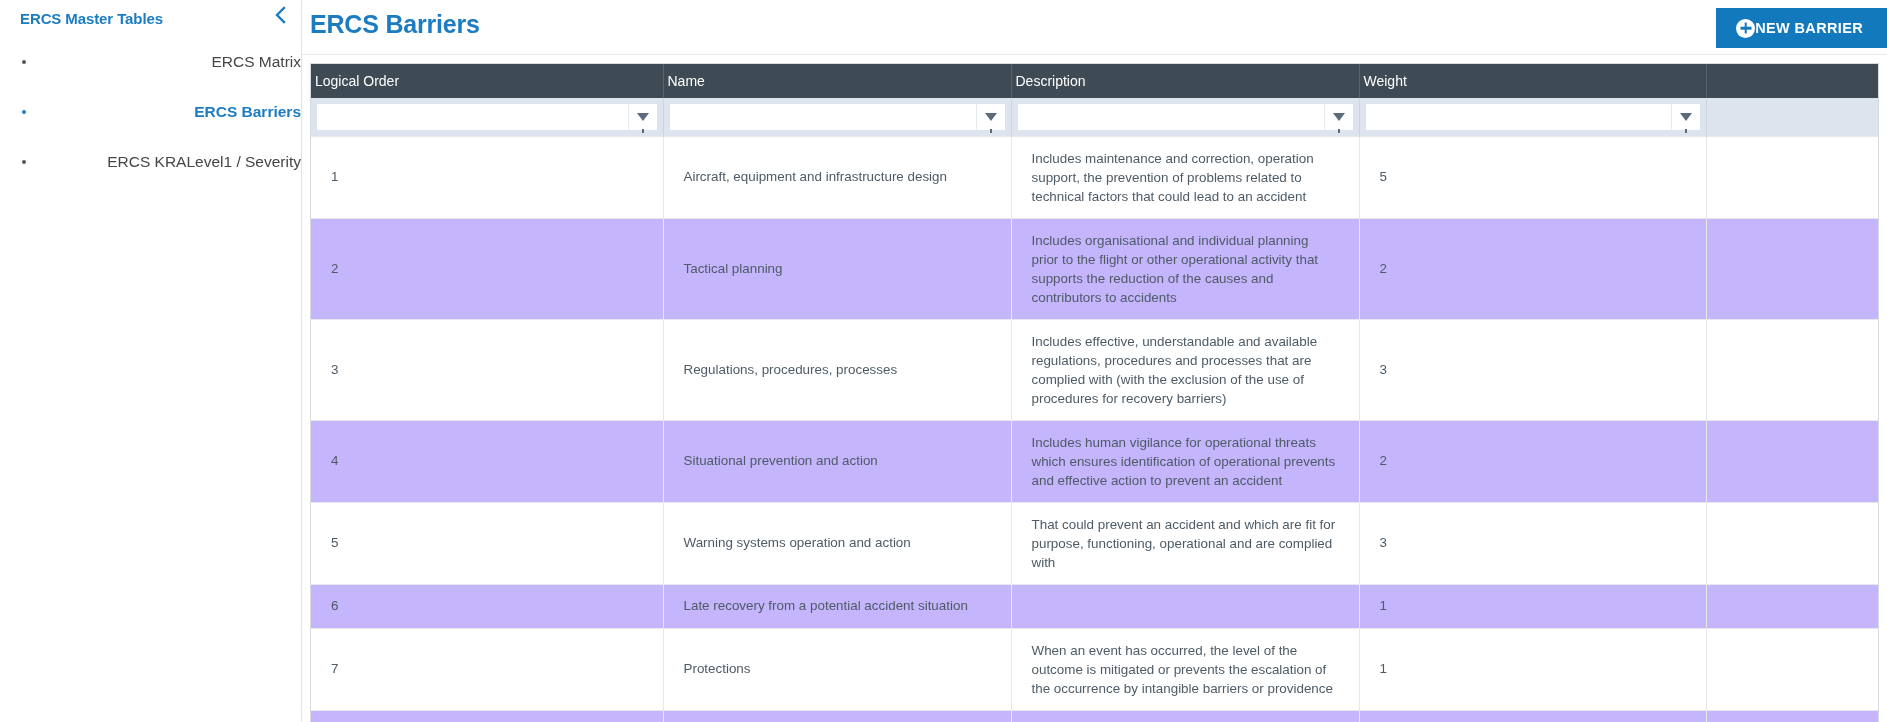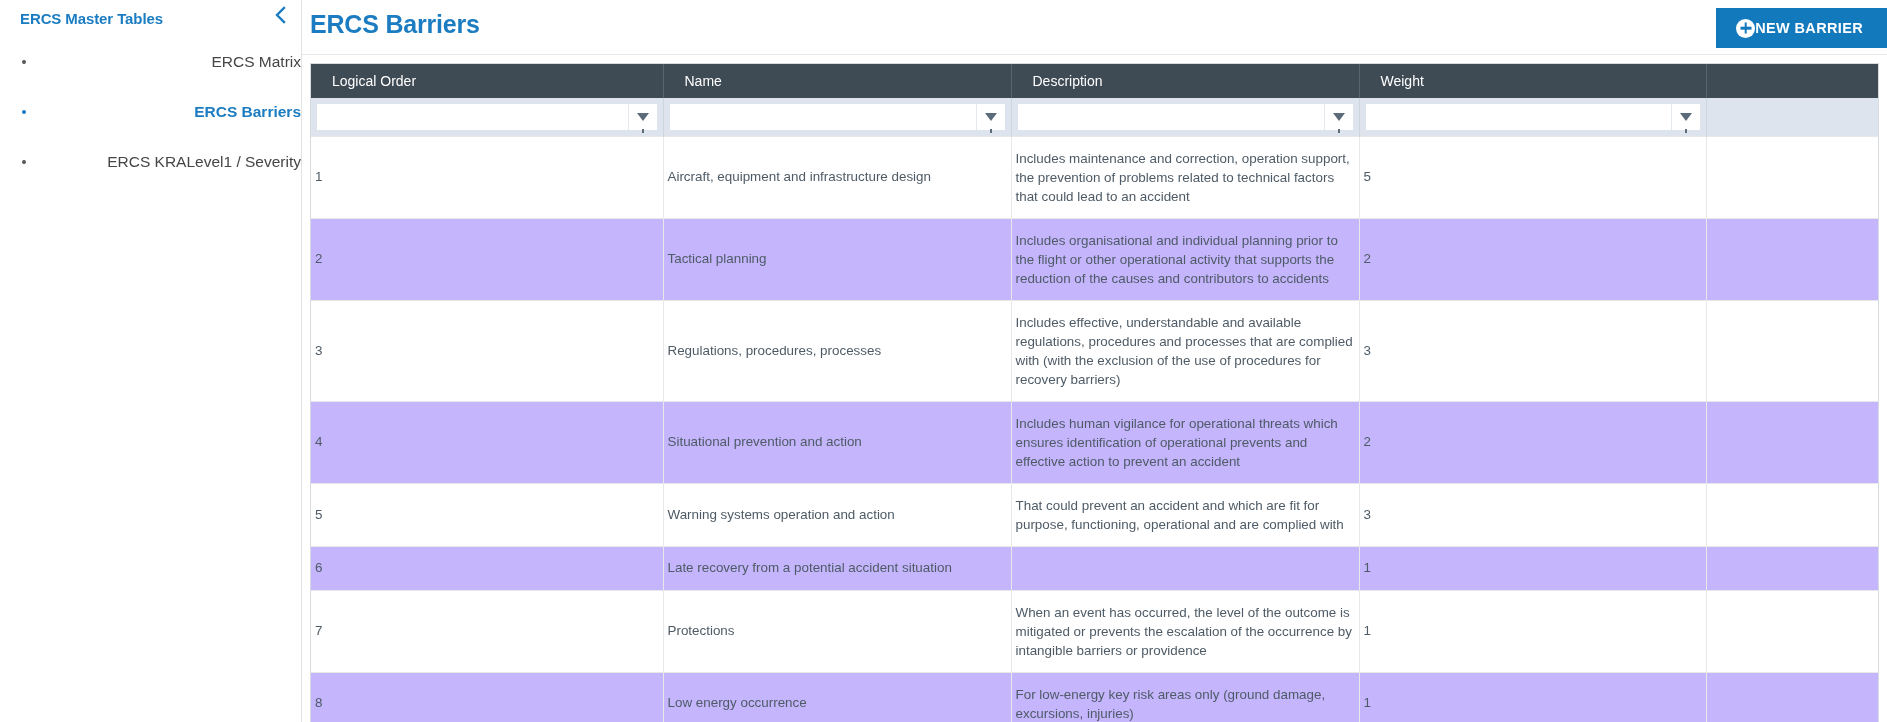--- a/index.html
+++ b/index.html
@@ -137,21 +137,21 @@
   .col-desc  { width: 348px; }
   .col-weight{ width: 347px; }
   .col-blank { width: auto; }
 
   thead.head-row th {
     background: #3e4a54;
     color: #ffffff;
     font-size: 14px;
     font-weight: normal;
     text-align: left;
-    padding: 9px 21px;
+    padding: 9px 4px;
     height: 32px;
     border-right: 1px solid #5a646d;
     vertical-align: middle;
   }
   thead.head-row th:last-child { border-right: none; }
 
   tr.filter-row td {
     background: #dde4ed;
     padding: 6px 6px;
     border-right: 1px solid #cdd6e0;
@@ -192,21 +192,21 @@
     content: "";
     position: absolute;
     left: -1px; top: 8px;
     width: 2px; height: 4px;
     background: #5c6b7a;
   }
 
   tbody.body-rows tr td {
     border-top: 1px solid #e6e8ea;
     border-right: 1px solid #e6e8ea;
-    padding: 12px 4px;
+    padding: 12px 20px;
     vertical-align: middle;
     line-height: 18.5px;
     color: #4e5b66;
     font-size: 13.4px;
   }
   tbody.body-rows tr td:last-child { border-right: none; }
   tbody.body-rows tr.alt td { background: #c4b5fd; }
   tbody.body-rows tr td.desc-cell { line-height: 19px; }
 </style>
 </head>

